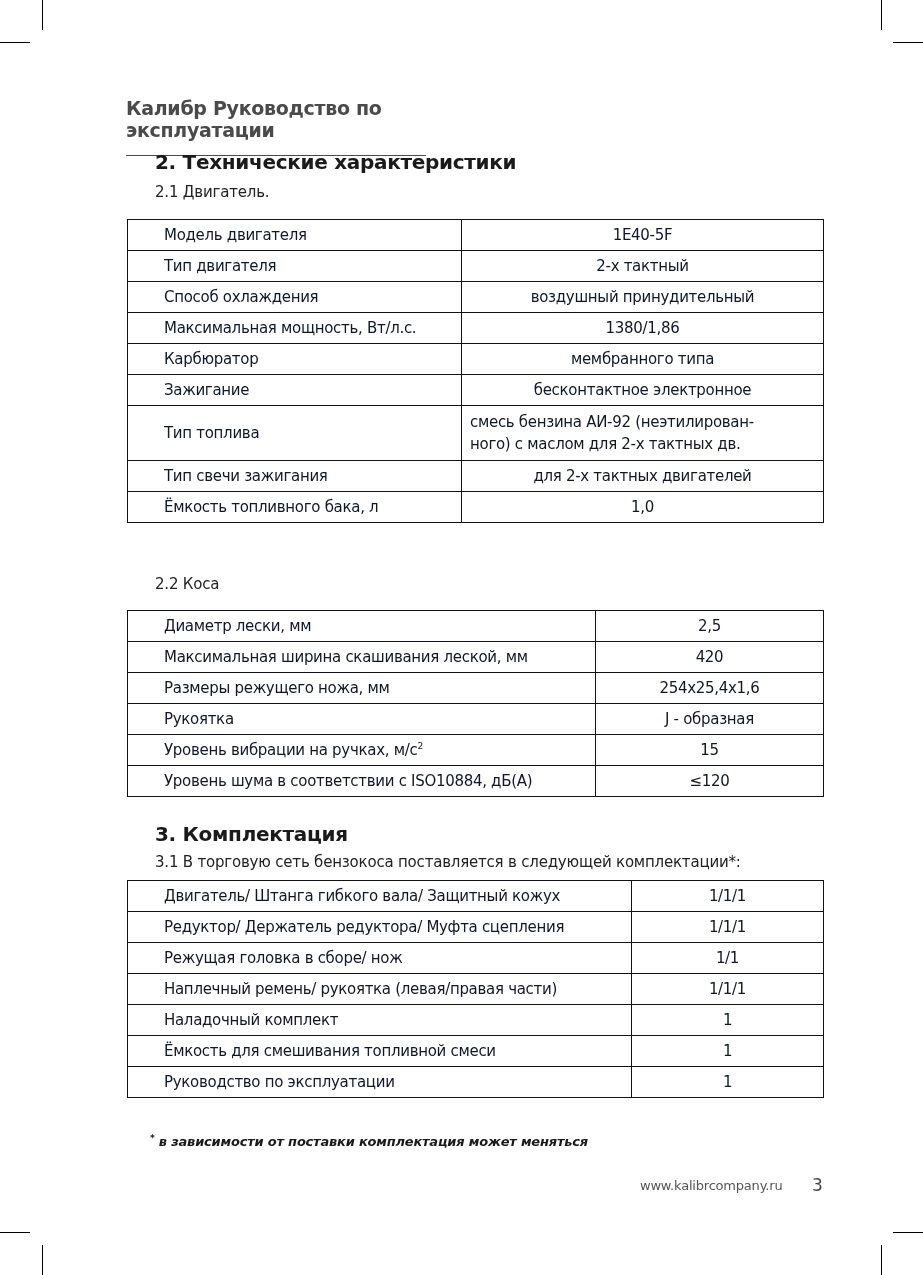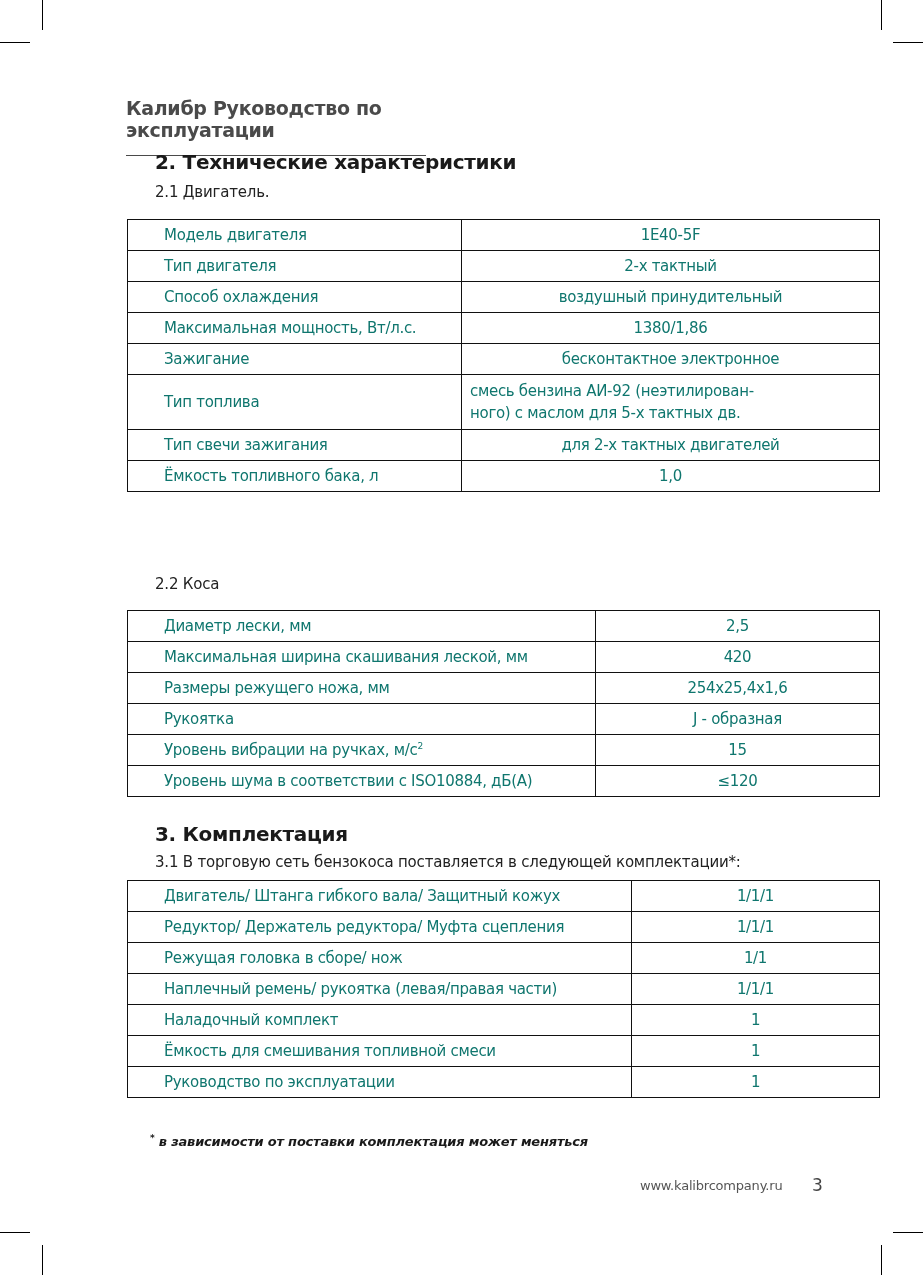--- a/index.html
+++ b/index.html
@@ -4,22 +4,22 @@
 <style>
   html, body { margin: 0; padding: 0; background: #ffffff; }
   body { width: 923px; height: 1275px; position: relative; overflow: hidden;
          font-family: "DejaVu Sans", sans-serif; color: #1a1a1a; }
   .crop { position: absolute; background: #000; }
   .running-header { position: absolute; left: 126px; top: 97px; width: 300px;
       font-family: "DejaVu Sans", sans-serif; font-weight: bold; font-size: 19px;
       color: #4a4a4a; padding-bottom: 14px; border-bottom: 1px solid #4a4a4a; letter-spacing: -0.3px; }
   .h1 { position: absolute; left: 155px; font-weight: bold; font-size: 20px; color: #1a1a1a; letter-spacing: -0.3px; }
   .sub { position: absolute; left: 155px; font-size: 15px; color: #222; letter-spacing: -0.2px; }
-  table.spec { position: absolute; left: 127px; width: 753px; border-collapse: collapse;
-      font-size: 15px; color: #0f766e; letter-spacing: -0.3px; padding-left: 7px; }
+  table.spec { position: absolute; left: 127px; width: 697px; border-collapse: collapse;
+      font-size: 15px; color: #0f172a; letter-spacing: -0.3px; padding-left: 7px; }
   table.spec td { border: 1.5px solid #111; height: 30px; padding: 0; line-height: 18px; vertical-align: middle; }
   table.spec td.label { padding-left: 36px; text-align: left; }
   table.spec td.value { text-align: center; }
   table.spec td.value.multi { text-align: left; padding-left: 8px; height: 54px; line-height: 22px; }
   .footnote { position: absolute; left: 150px; top: 1133px; font-size: 13px; font-weight: bold; font-style: italic; color: #1a1a1a; letter-spacing: -0.2px; }
   .footnote sup { font-size: 9px; }
   .footer-url { position: absolute; left: 640px; top: 1178px; font-size: 13px; color: #555; letter-spacing: -0.2px; }
   .page-num { position: absolute; left: 812px; top: 1175px; font-size: 17px; color: #444; }
   sup.s { font-size: 9px; vertical-align: super; line-height: 0; }
 </style>
@@ -56,28 +56,32 @@
       </tr>
       <tr>
         <td class="label"><span>Способ охлаждения</span></td>
         <td class="value">воздушный принудительный</td>
       </tr>
       <tr>
         <td class="label"><span>Максимальная мощность, Вт/л.с.</span></td>
         <td class="value">1380/1,86</td>
       </tr>
       <tr>
+        <td class="label"><span>Карбюратор</span></td>
+        <td class="value">мембранного типа</td>
+      </tr>
+      <tr>
         <td class="label"><span>Зажигание</span></td>
         <td class="value">бесконтактное электронное</td>
       </tr>
       <tr>
         <td class="label"><span>Тип топлива</span></td>
         <td class="value multi">
           <div>смесь бензина АИ-92 (неэтилирован-</div>
-          <div>ного) с маслом для 5-х тактных дв.</div>
+          <div>ного) с маслом для 2-х тактных дв.</div>
         </td>
       </tr>
       <tr>
         <td class="label"><span>Тип свечи зажигания</span></td>
         <td class="value">для 2-х тактных двигателей</td>
       </tr>
       <tr>
         <td class="label"><span>Ёмкость топливного бака, л</span></td>
         <td class="value">1,0</td>
       </tr>

